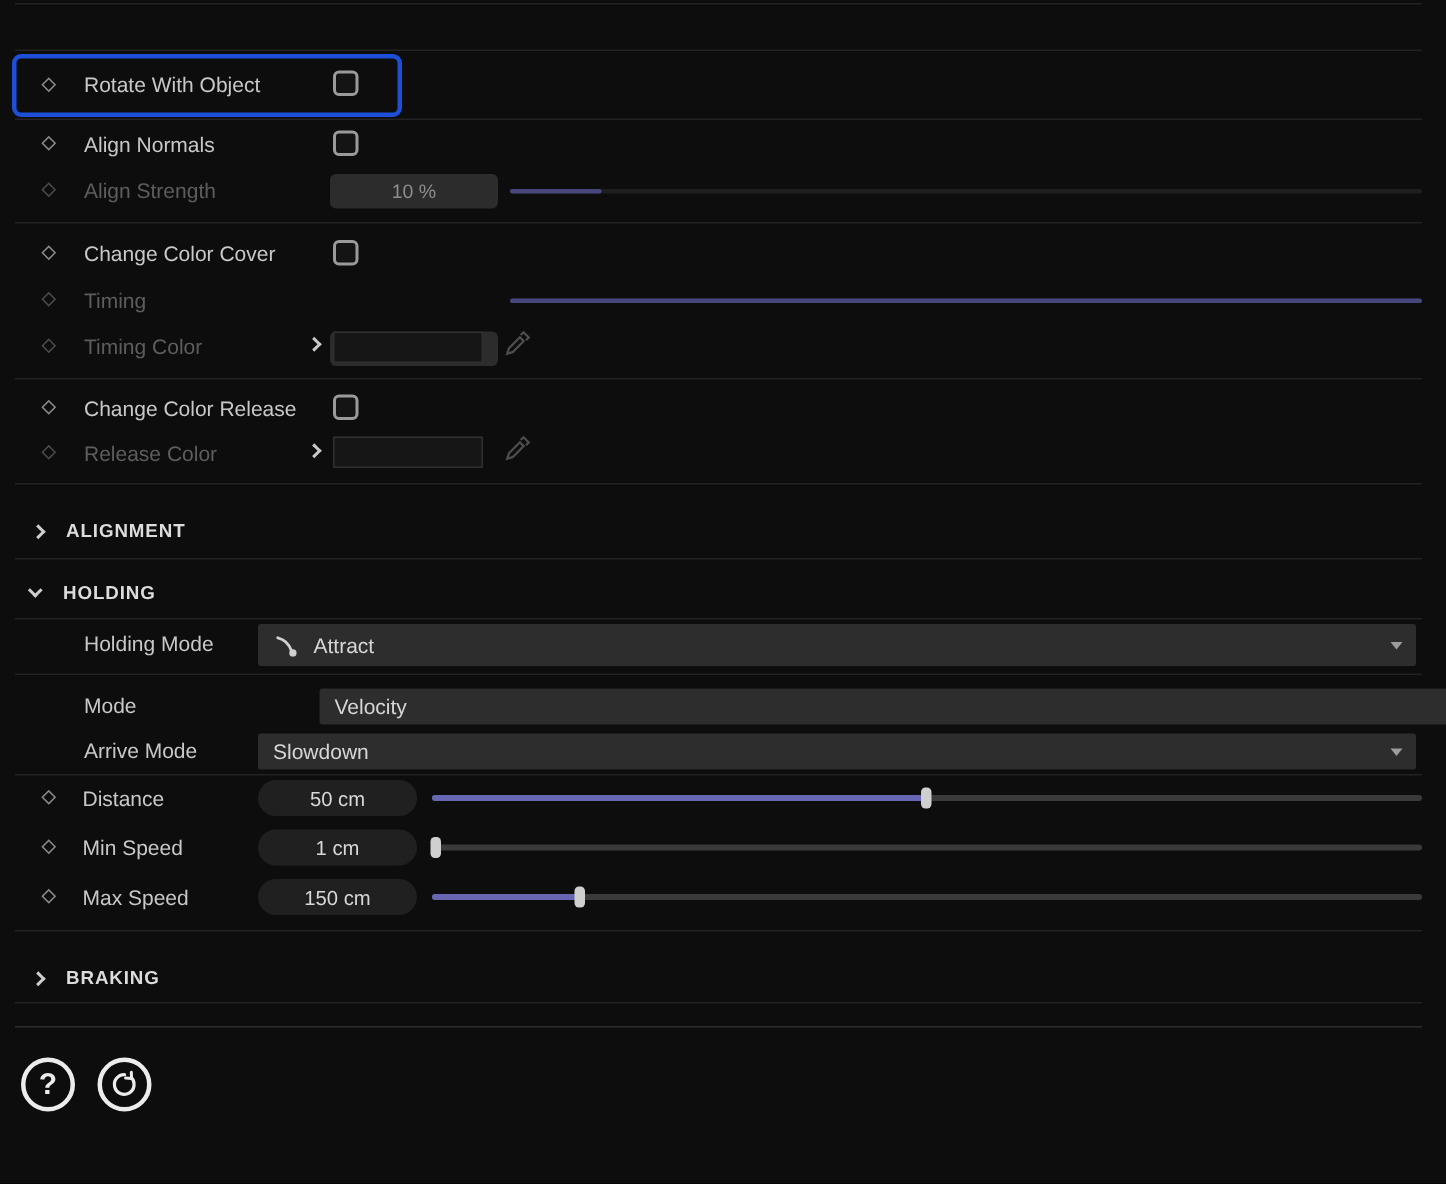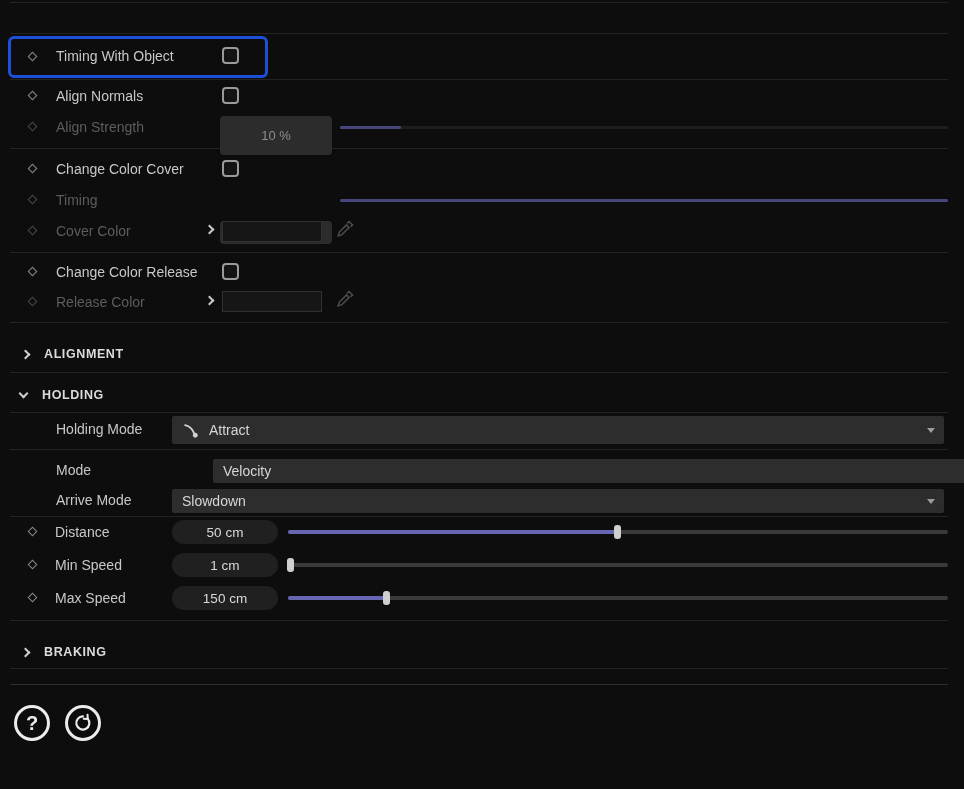--- a/index.html
+++ b/index.html
@@ -58,47 +58,47 @@
   <div class="sep" style="top:449px"></div>
   <div class="sep" style="top:516px"></div>
   <div class="sep" style="top:620px"></div>
   <div class="sep" style="top:668px"></div>
   <div class="sep strong" style="top:684px"></div>
 
 
   <div class="highlight" style="left:8px; top:36px; width:260px; height:42px;"></div>
 
   <span class="diamond" style="left:29px; top:53px;"></span>
-  <span class="lbl" style="left:56px; top:48px;">Timing With Object</span>
+  <span class="lbl" style="left:56px; top:48px;">Rotate With Object</span>
   <span class="checkbox" style="left:222px; top:47px;"></span>
 
   <span class="diamond" style="left:29px; top:92px;"></span>
   <span class="lbl" style="left:56px; top:88px;">Align Normals</span>
   <span class="checkbox" style="left:222px; top:87px;"></span>
 
   <span class="diamond dis" style="left:29px; top:123px;"></span>
   <span class="lbl dis" style="left:56px; top:119px;">Align Strength</span>
-  <div class="valbox" style="left:220px; top:116px; width:112px; height:39px;">10 %</div>
+  <div class="valbox" style="left:220px; top:116px; width:112px; height:23px;">10 %</div>
   <div class="track dis" style="left:340px; top:126px; width:608px;">
     <div class="fill dis" style="width: 10%;"></div>
   </div>
 
   <span class="diamond" style="left:29px; top:165px;"></span>
   <span class="lbl" style="left:56px; top:161px;">Change Color Cover</span>
   <span class="checkbox" style="left:222px; top:160px;"></span>
 
   <span class="diamond dis" style="left:29px; top:196px;"></span>
   <span class="lbl dis" style="left:56px; top:192px;">Timing</span>
   <div class="valbox" style="left:220px; top:189px; width:112px; height:23px;margin-top:32px;">100 %</div>
   <div class="track dis" style="left:340px; top:199px; width:608px;">
     <div class="fill dis" style="width: 100%;"></div>
   </div>
 
   <span class="diamond dis" style="left:29px; top:227px;"></span>
-  <span class="lbl dis" style="left:56px; top:223px;">Cover Color</span>
+  <span class="lbl dis" style="left:56px; top:223px;">Timing Color</span>
   <span class="arrow-chev" style="left:206px; top:226px;"></span>
   <div class="colorfield" style="left:222px; top:221px; width:100px; height:21px;"></div>
   <svg class="icon-svg" style="left:336px; top:220px;" width="18" height="18" viewBox="0 0 17 17">
     <path d="M2 15 l1.2-3.6 6.8-6.8 2.4 2.4 -6.8 6.8 z" fill="none" stroke="#4e4e4e" stroke-width="1.4"></path>
     <path d="M10.5 3.2 l1.8-1.8 3.3 3.3 -1.8 1.8" fill="none" stroke="#4e4e4e" stroke-width="1.4"></path>
   </svg>
 
   <span class="diamond" style="left:29px; top:268px;"></span>
   <span class="lbl" style="left:56px; top:264px;">Change Color Release</span>
   <span class="checkbox" style="left:222px; top:263px;"></span>

